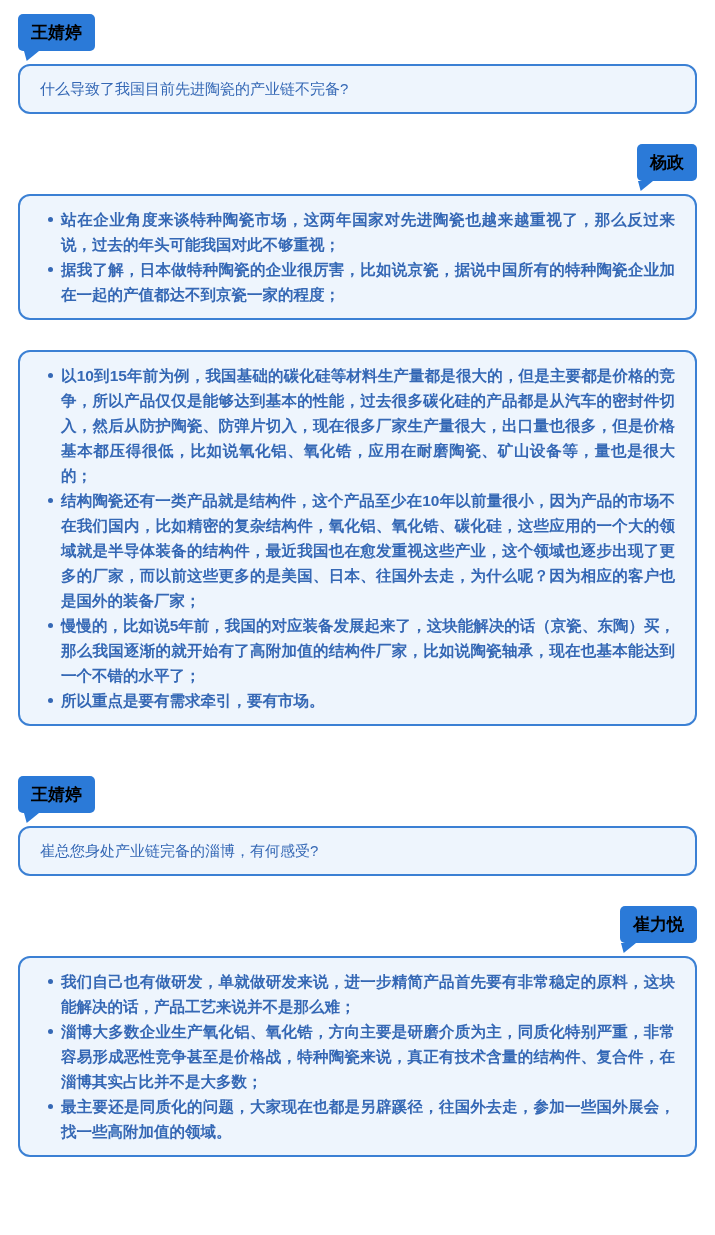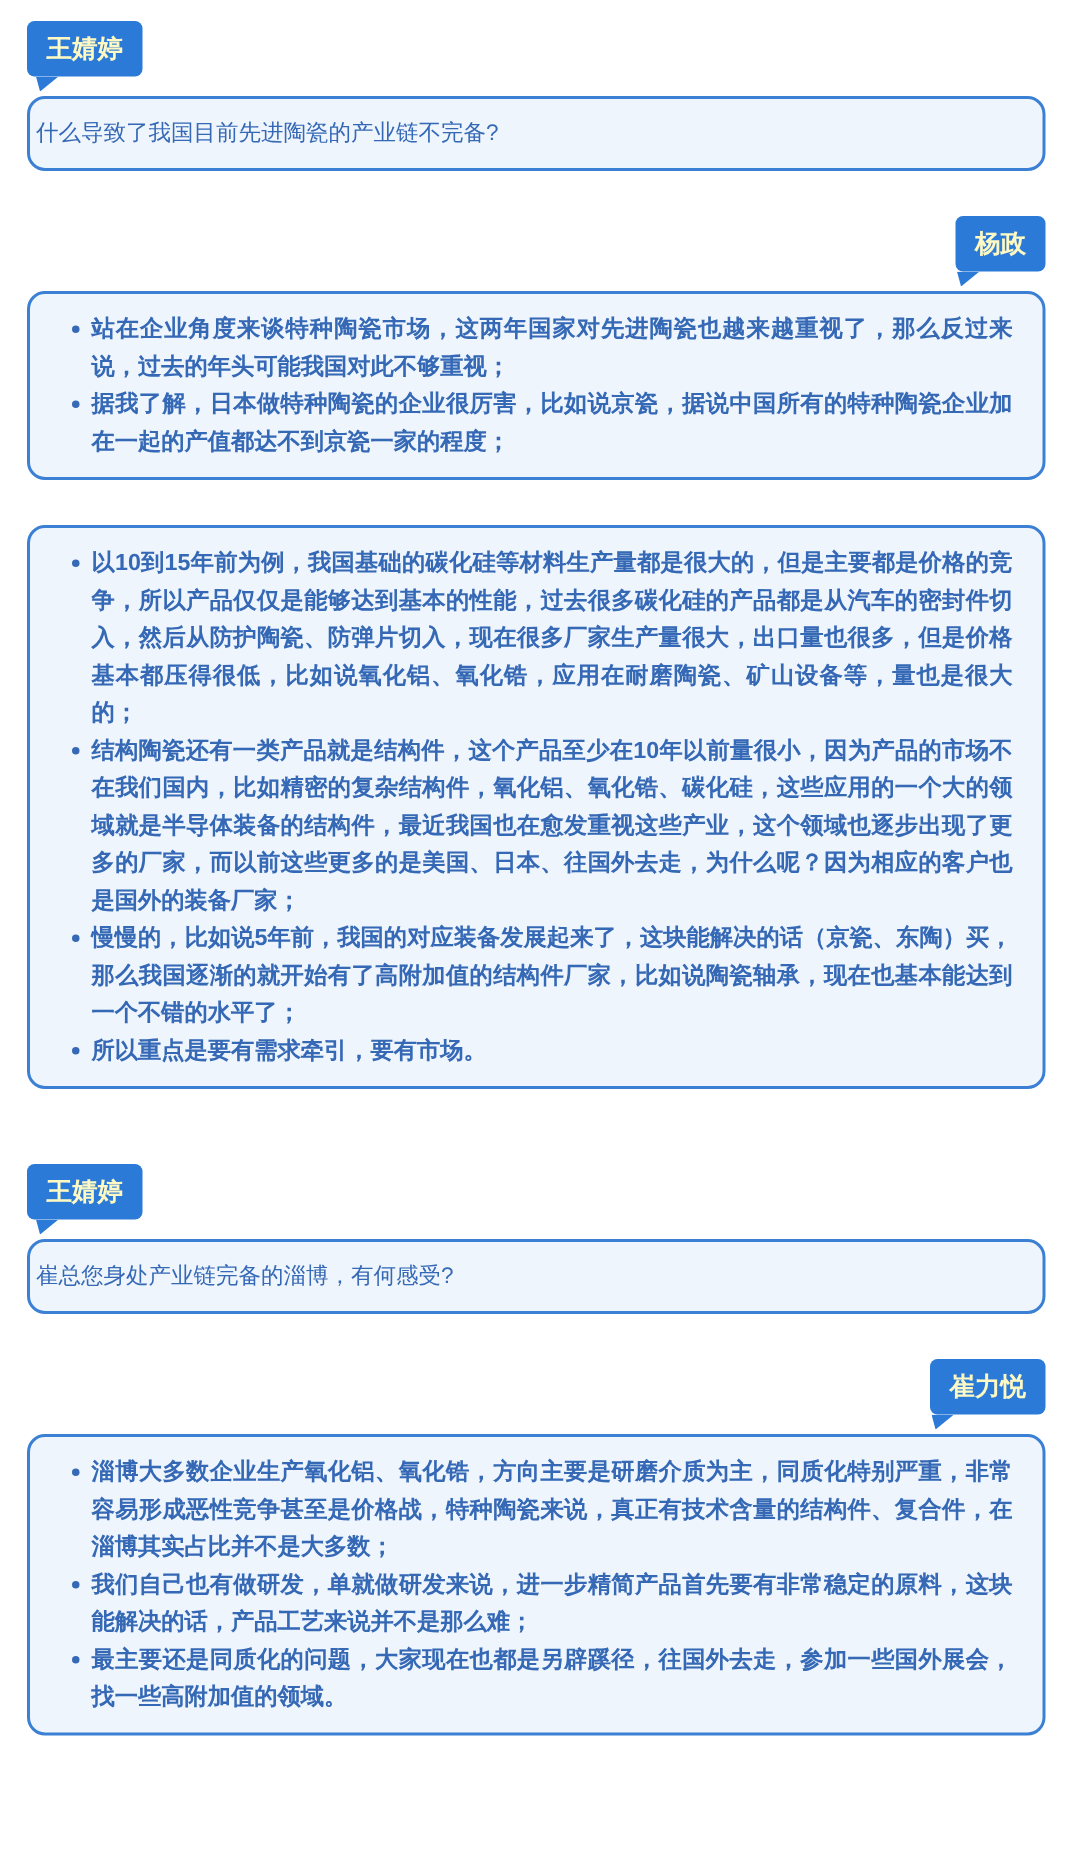--- a/index.html
+++ b/index.html
@@ -18,21 +18,21 @@
   .group + .group { margin-top: 30px; }
   .group.left:not(:first-child) { margin-top: 50px; }
 
   .badge-row { line-height: 0; }
   .group.right .badge-row { text-align: right; }
 
   .badge {
     position: relative;
     display: inline-block;
     background: var(--badge, #2b7ad8);
-    color: #fef9c3;
+    color: #000000;
     font-weight: bold;
     font-size: 17px;
     line-height: 21px;
     padding: 8px 13px;
     border-radius: 5px;
   }
   .badge::after {
     content: "";
     position: absolute;
     top: 100%;
@@ -46,21 +46,21 @@
 
   .bubble {
     box-sizing: border-box;
     margin-top: 13px;
     background: var(--bubble-bg, #eef5fd);
     border: 2px solid var(--bubble-border, #3b80d4);
     border-radius: 12px;
     color: var(--text, #3568b5);
   }
   .bubble.plain {
-    padding: 13px 4px;
+    padding: 13px 20px;
     font-size: 15px;
     line-height: 20px;
   }
   .bubble.plain p { margin: 0; }
   .bubble.list {
     padding: 11px 20px 11px 18px;
     font-size: 15.5px;
     font-weight: bold;
   }
   .bubble ul {
@@ -129,19 +129,19 @@
         <p>崔总您身处产业链完备的淄博，有何感受?</p>
       </div>
   </section>
 
   <section class="group right">
     <div class="badge-row">
       <span class="badge">崔力悦</span>
     </div>
     <div class="bubble list">
         <ul>
+          <li>我们自己也有做研发，单就做研发来说，进一步精简产品首先要有非常稳定的原料，这块能解决的话，产品工艺来说并不是那么难；</li>
           <li>淄博大多数企业生产氧化铝、氧化锆，方向主要是研磨介质为主，同质化特别严重，非常容易形成恶性竞争甚至是价格战，特种陶瓷来说，真正有技术含量的结构件、复合件，在淄博其实占比并不是大多数；</li>
-          <li>我们自己也有做研发，单就做研发来说，进一步精简产品首先要有非常稳定的原料，这块能解决的话，产品工艺来说并不是那么难；</li>
           <li>最主要还是同质化的问题，大家现在也都是另辟蹊径，往国外去走，参加一些国外展会，找一些高附加值的领域。</li>
         </ul>
       </div>
   </section>
 </div>
 
 </body></html>

